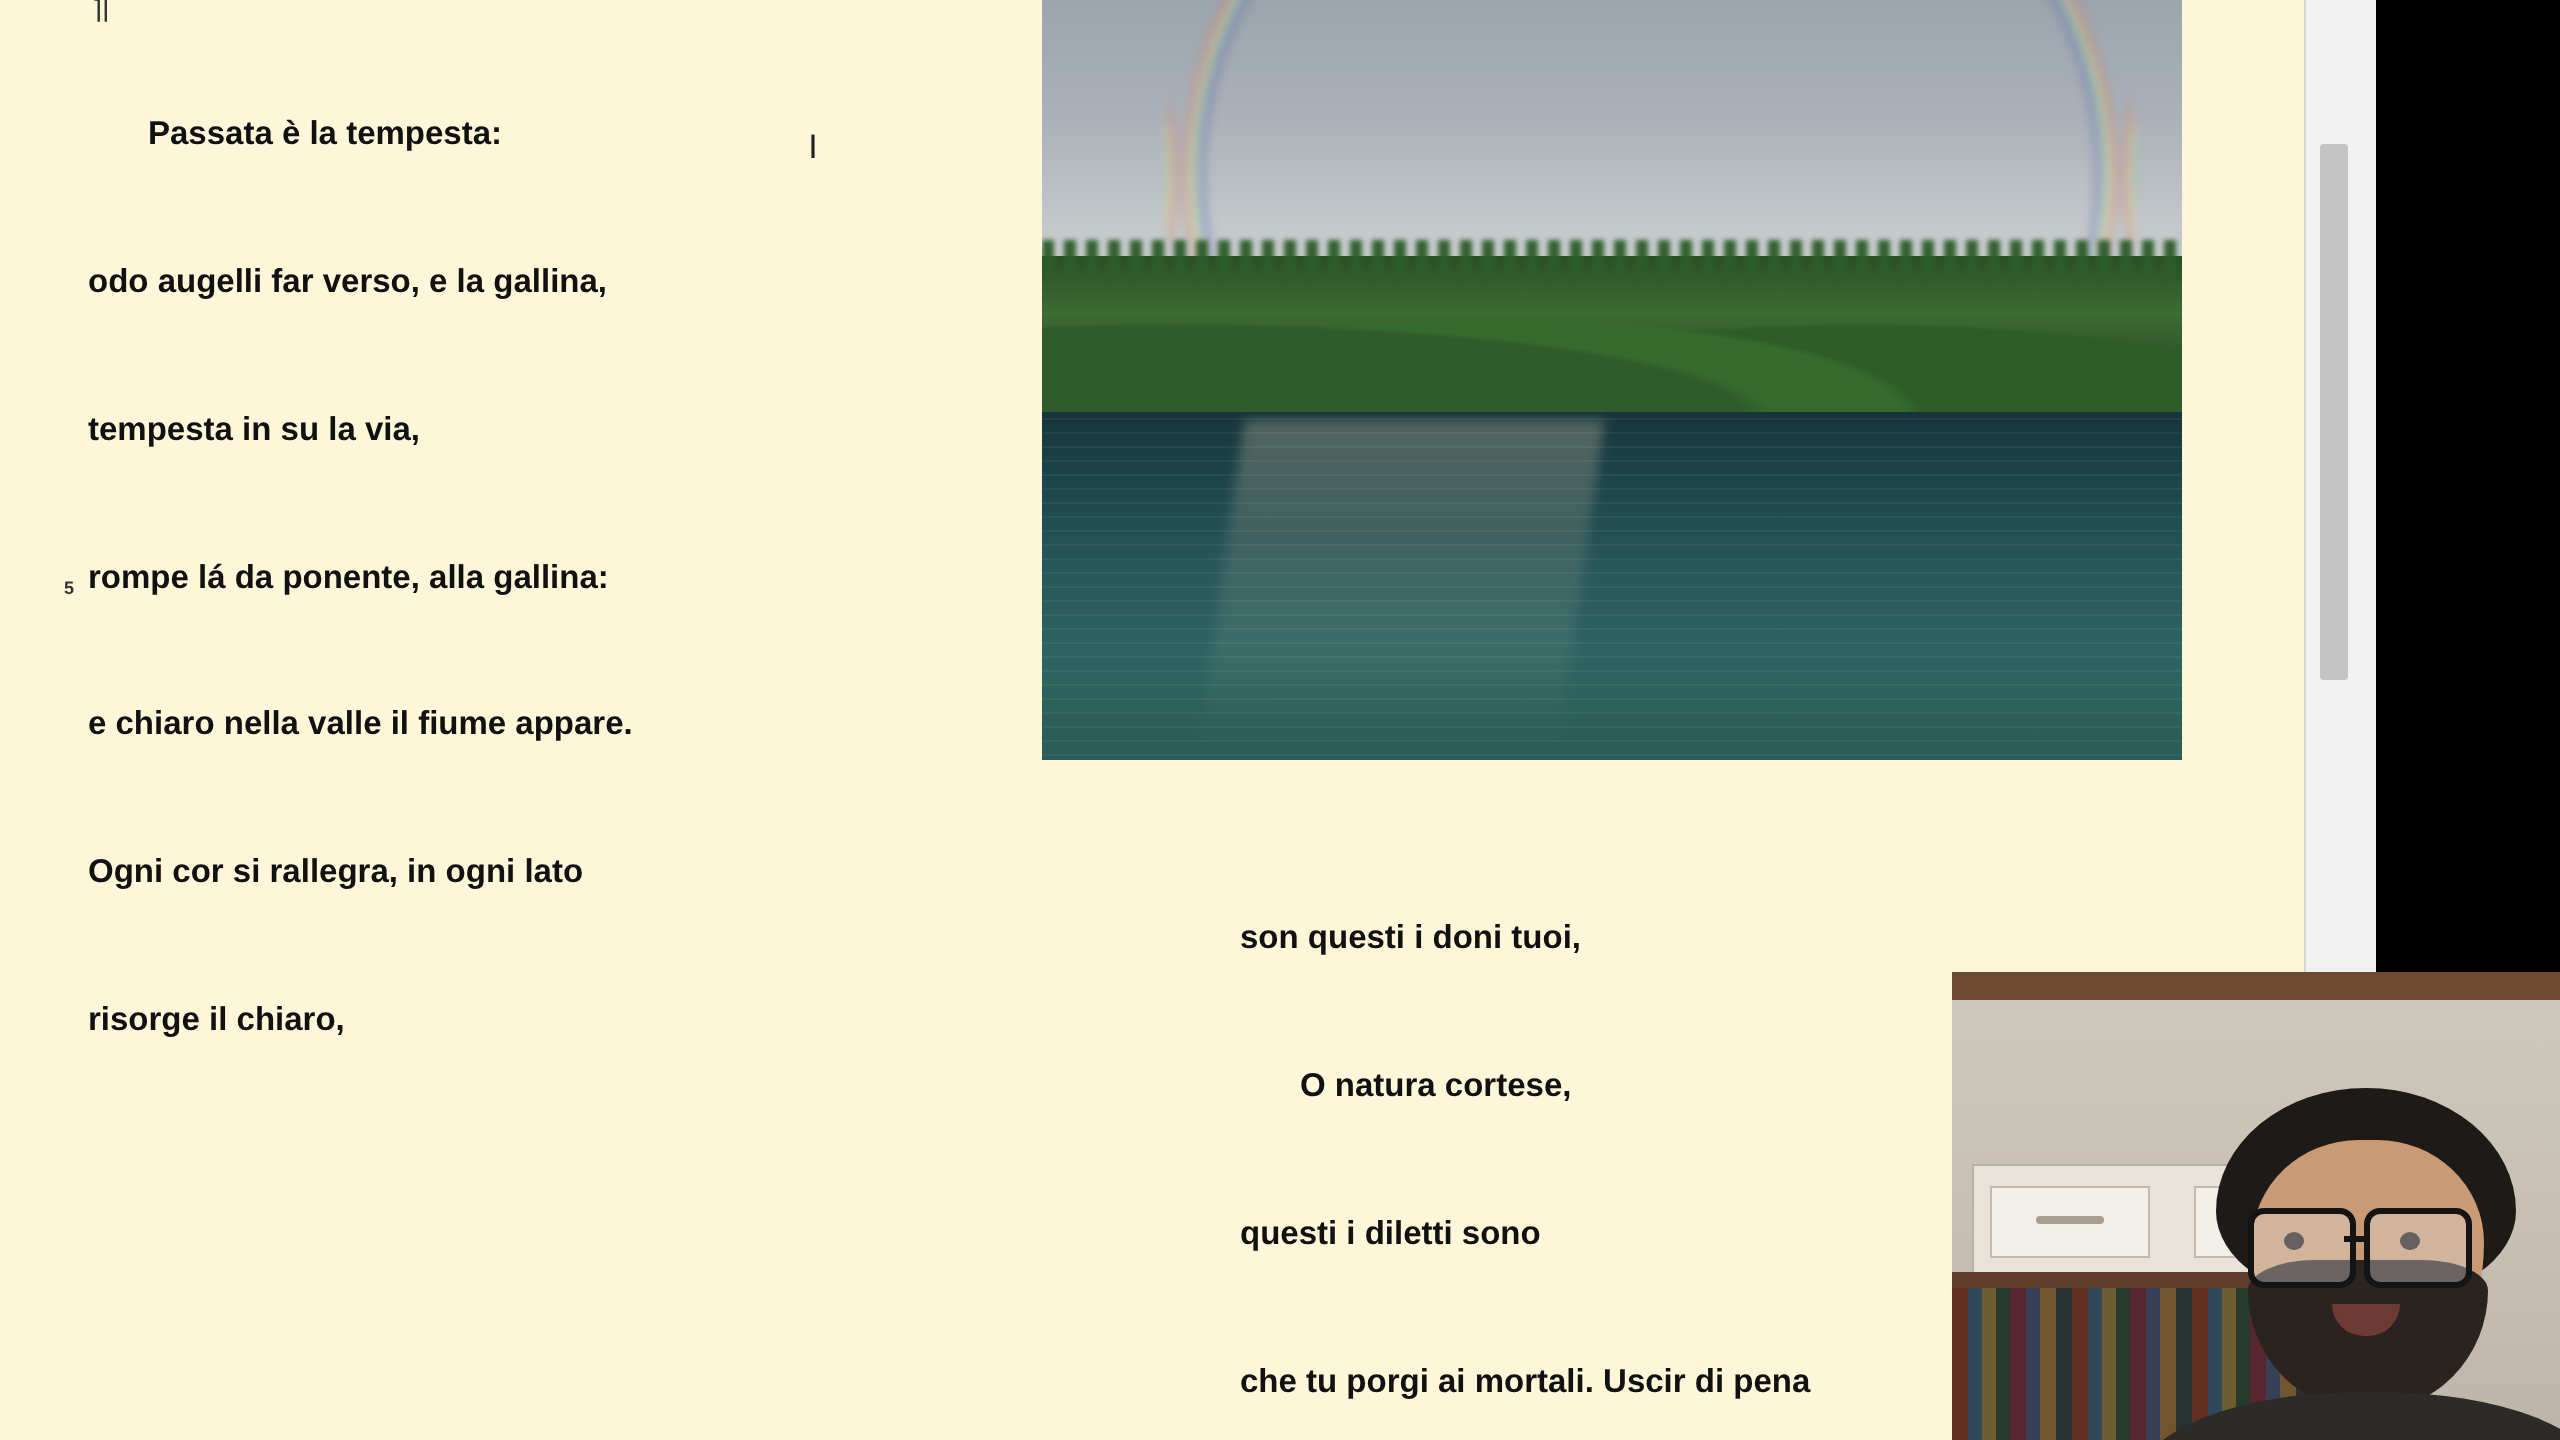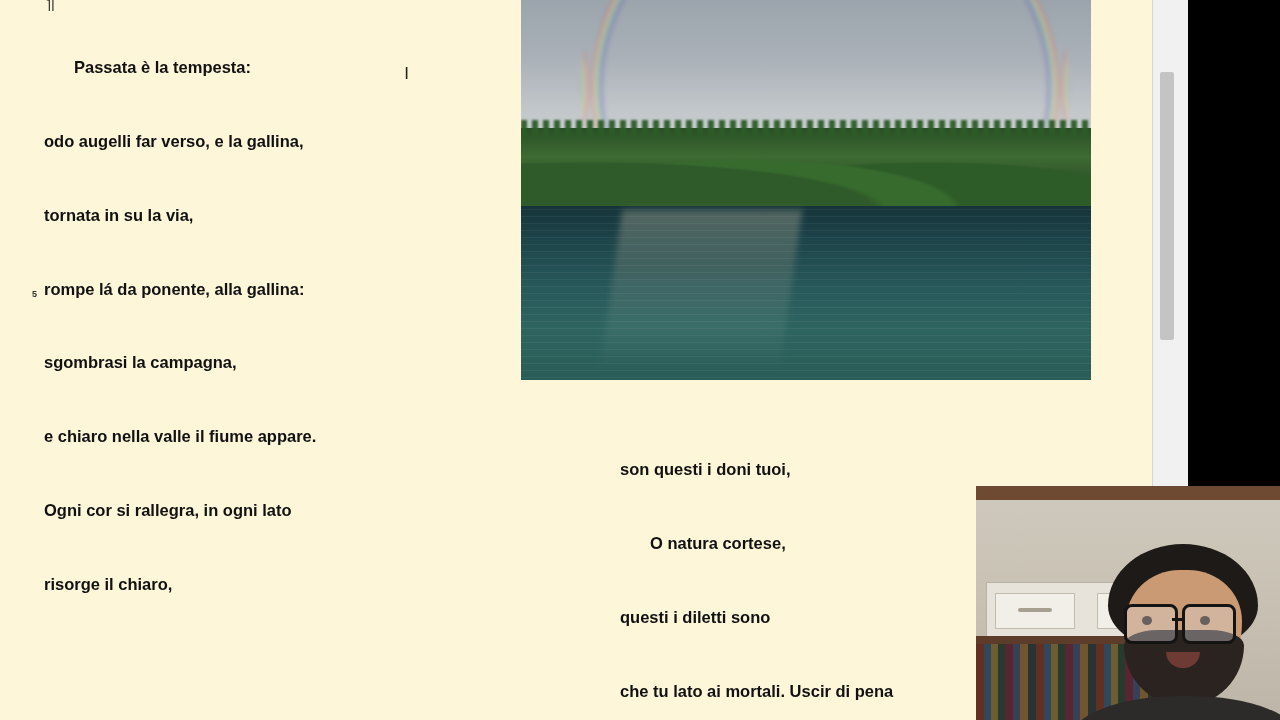--- a/index.html
+++ b/index.html
@@ -382,23 +382,22 @@
 
 <div id="screen">
 
   <div id="doc-page">
 
     <div id="pilcrow">¶</div>
 
     <div class="column" id="col-left">
       <div class="verse-line indent"><span class="line-num"></span><span>Passata è la tempesta:</span></div>
       <div class="verse-line"><span class="line-num"></span><span>odo augelli far verso, e la gallina,</span></div>
-      <div class="verse-line"><span class="line-num"></span><span>tornata in su la via,</span></div>
+      <div class="verse-line"><span class="line-num"></span><span>tempesta in su la via,</span></div>
       <div class="verse-line"><span class="line-num">5</span><span>rompe lá da ponente, alla gallina:</span></div>
-      <div class="verse-line"><span class="line-num"></span><span>sgombrasi la campagna,</span></div>
       <div class="verse-line"><span class="line-num"></span><span>e chiaro nella valle il fiume appare.</span></div>
       <div class="verse-line"><span class="line-num"></span><span>Ogni cor si rallegra, in ogni lato</span></div>
       <div class="verse-line"><span class="line-num"></span><span>risorge il chiaro,</span></div>
       <div class="verse-line"><span class="line-num"></span></div>
       
       
       
       
       
       
@@ -425,21 +424,21 @@
       <div id="treeline"></div>
       <div id="water"></div>
       <div id="water-reflect"></div>
       <div id="water-ripples"></div>
     </div>
 
     <div class="column" id="col-right">
       <div class="verse-line"><span>son questi i doni tuoi,</span></div>
       <div class="verse-line indent"><span>O natura cortese,</span></div>
       <div class="verse-line"><span>questi i diletti sono</span></div>
-      <div class="verse-line"><span>che tu lato ai mortali. Uscir di pena</span></div>
+      <div class="verse-line"><span>che tu porgi ai mortali. Uscir di pena</span></div>
       
       
       
       
       
       
       
       
       
     </div>

